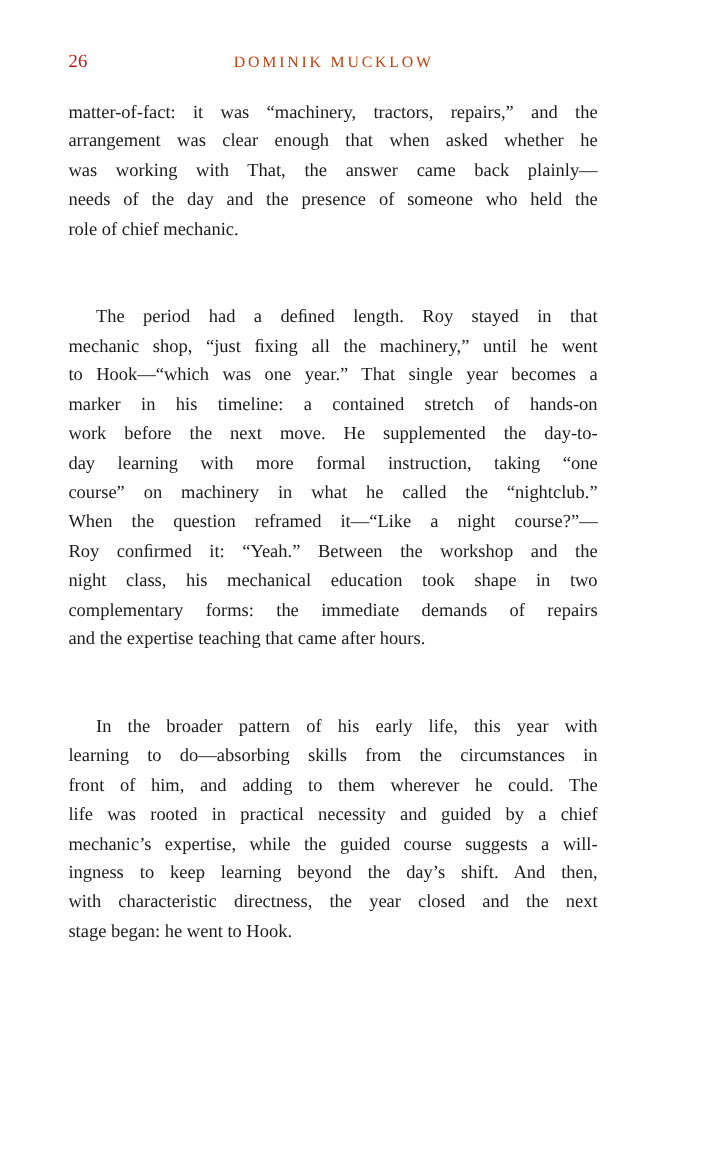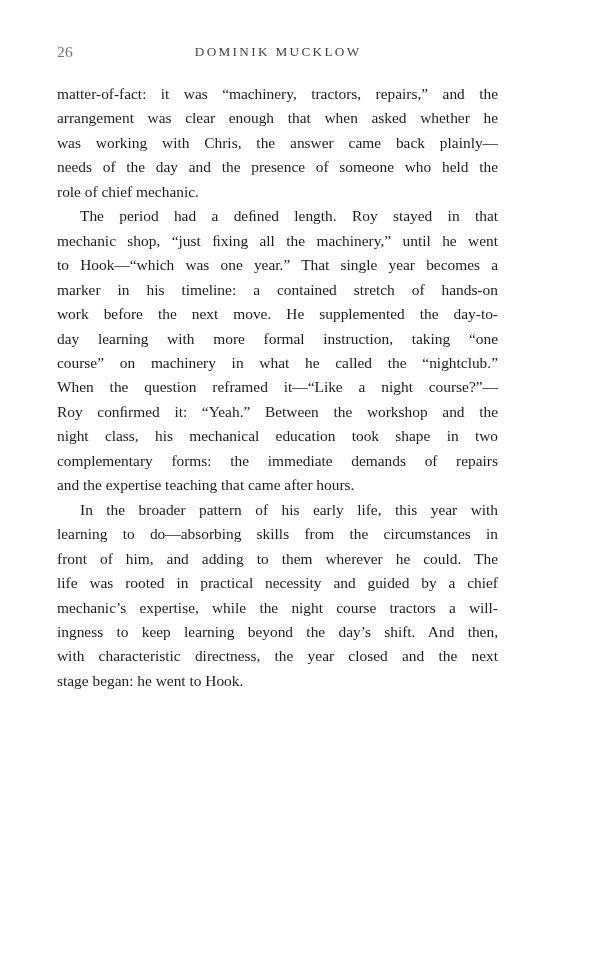--- a/index.html
+++ b/index.html
@@ -28,35 +28,35 @@
     width: 440px;
     height: 22px;
   }
 
   .folio {
     position: absolute;
     left: 0;
     top: 0;
     font-size: 15.5px;
     letter-spacing: 0.3px;
-    color: #737373;
+    color: #b91c1c;
     font-variant-numeric: oldstyle-nums;
     line-height: 20px;
   }
 
   .head-title {
     position: absolute;
     left: 0;
     right: 0;
     top: 0;
     text-align: center;
     font-size: 13.2px;
     letter-spacing: 2.35px;
     text-indent: 2.35px;
-    color: #404040;
+    color: #c2410c;
     line-height: 20px;
     white-space: nowrap;
   }
 
   
   .textblock {
     position: absolute;
     top: 82px;
     left: 57px;
     width: 441px;
@@ -79,37 +79,38 @@
 
   
   .ln.last {
     text-align: right;
     text-align-last: left;
   }
 
   
   .ln.indent {
     text-indent: 23px;
+    margin-top: 48px;
   }
 </style>
 </head>
 <body>
 
 <div class="page" style="background: rgb(255, 255, 255);">
 
   <div class="running-head">
     <div class="folio">26</div>
     <div class="head-title">DOMINIK MUCKLOW</div>
   </div>
 
   <div class="textblock">
       <p class="para">
         <span class="ln">matter-of-fact: it was “machinery, tractors, repairs,” and the</span>
         <span class="ln">arrangement was clear enough that when asked whether he</span>
-        <span class="ln">was working with Chris, the answer came back plainly—</span>
+        <span class="ln">was working with That, the answer came back plainly—</span>
         <span class="ln">needs of the day and the presence of someone who held the</span>
         <span class="ln last">role of chief mechanic.</span>
       </p>
       <p class="para">
         <span class="ln indent">The period had a deﬁned length. Roy stayed in that</span>
         <span class="ln">mechanic shop, “just ﬁxing all the machinery,” until he went</span>
         <span class="ln">to Hook—“which was one year.” That single year becomes a</span>
         <span class="ln">marker in his timeline: a contained stretch of hands-on</span>
         <span class="ln">work before the next move. He supplemented the day-to-</span>
         <span class="ln">day learning with more formal instruction, taking “one</span>
@@ -118,20 +119,20 @@
         <span class="ln">Roy conﬁrmed it: “Yeah.” Between the workshop and the</span>
         <span class="ln">night class, his mechanical education took shape in two</span>
         <span class="ln">complementary forms: the immediate demands of repairs</span>
         <span class="ln last">and the expertise teaching that came after hours.</span>
       </p>
       <p class="para">
         <span class="ln indent">In the broader pattern of his early life, this year with</span>
         <span class="ln">learning to do—absorbing skills from the circumstances in</span>
         <span class="ln">front of him, and adding to them wherever he could. The</span>
         <span class="ln">life was rooted in practical necessity and guided by a chief</span>
-        <span class="ln">mechanic’s expertise, while the night course tractors a will-</span>
+        <span class="ln">mechanic’s expertise, while the guided course suggests a will-</span>
         <span class="ln">ingness to keep learning beyond the day’s shift. And then,</span>
         <span class="ln">with characteristic directness, the year closed and the next</span>
         <span class="ln last">stage began: he went to Hook.</span>
       </p>
     </div>
 
 </div>
 
 </body></html>

